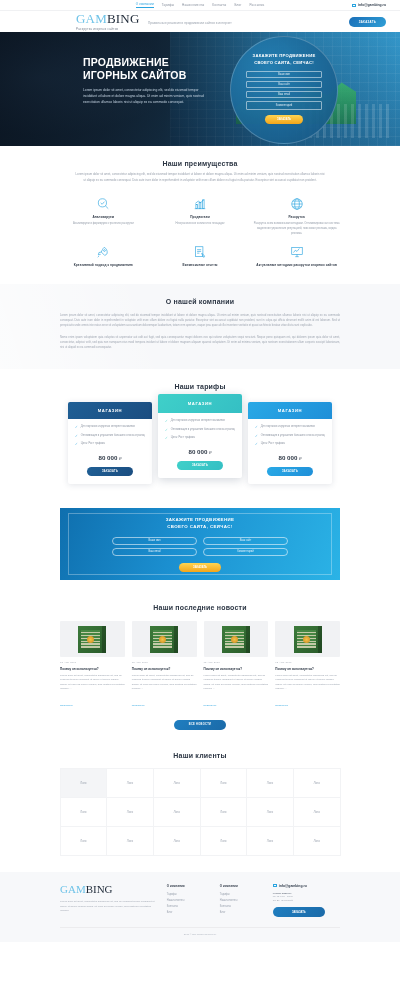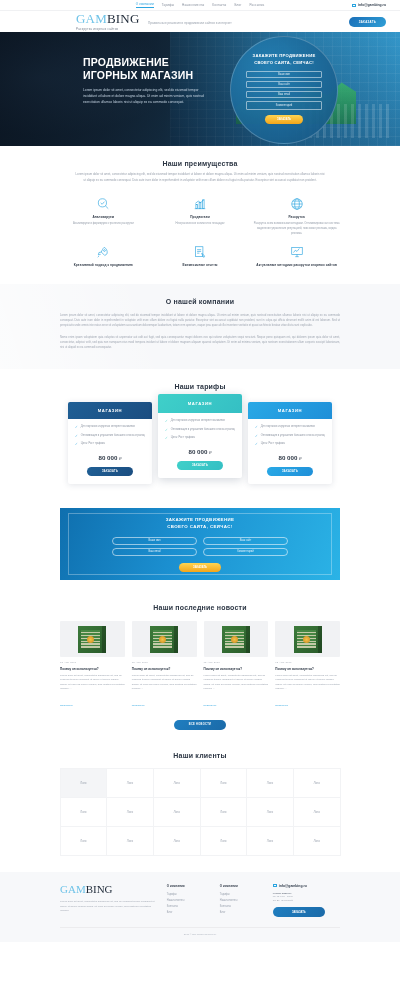--- a/index.html
+++ b/index.html
@@ -378,21 +378,21 @@
     <div class="hero-img-right">
       <div class="grid-lines"></div>
     </div>
     <div class="chart-green"></div>
     <div class="chart-bars"></div>
     <div class="hero-overlay"></div>
 
     <div class="hero-content">
       <div class="hero-title">
         <div>ПРОДВИЖЕНИЕ</div>
-        <div>ИГОРНЫХ МАГАЗИН</div>
+        <div>ИГОРНЫХ САЙТОВ</div>
       </div>
       <div class="hero-text">Lorem ipsum dolor sit amet, consectetur adipiscing elit, sed do eiusmod tempor incididunt ut labore et dolore magna aliqua. Ut enim ad minim veniam, quis nostrud exercitation ullamco laboris nisi ut aliquip ex ea commodo consequat.</div>
     </div>
 
     <div class="hero-circle">
       <div class="circle-title">
         <div>ЗАКАЖИТЕ ПРОДВИЖЕНИЕ</div>
         <div>СВОЕГО САЙТА, СЕЙЧАС!</div>
       </div>
       <div class="circle-form" id="heroFields">

